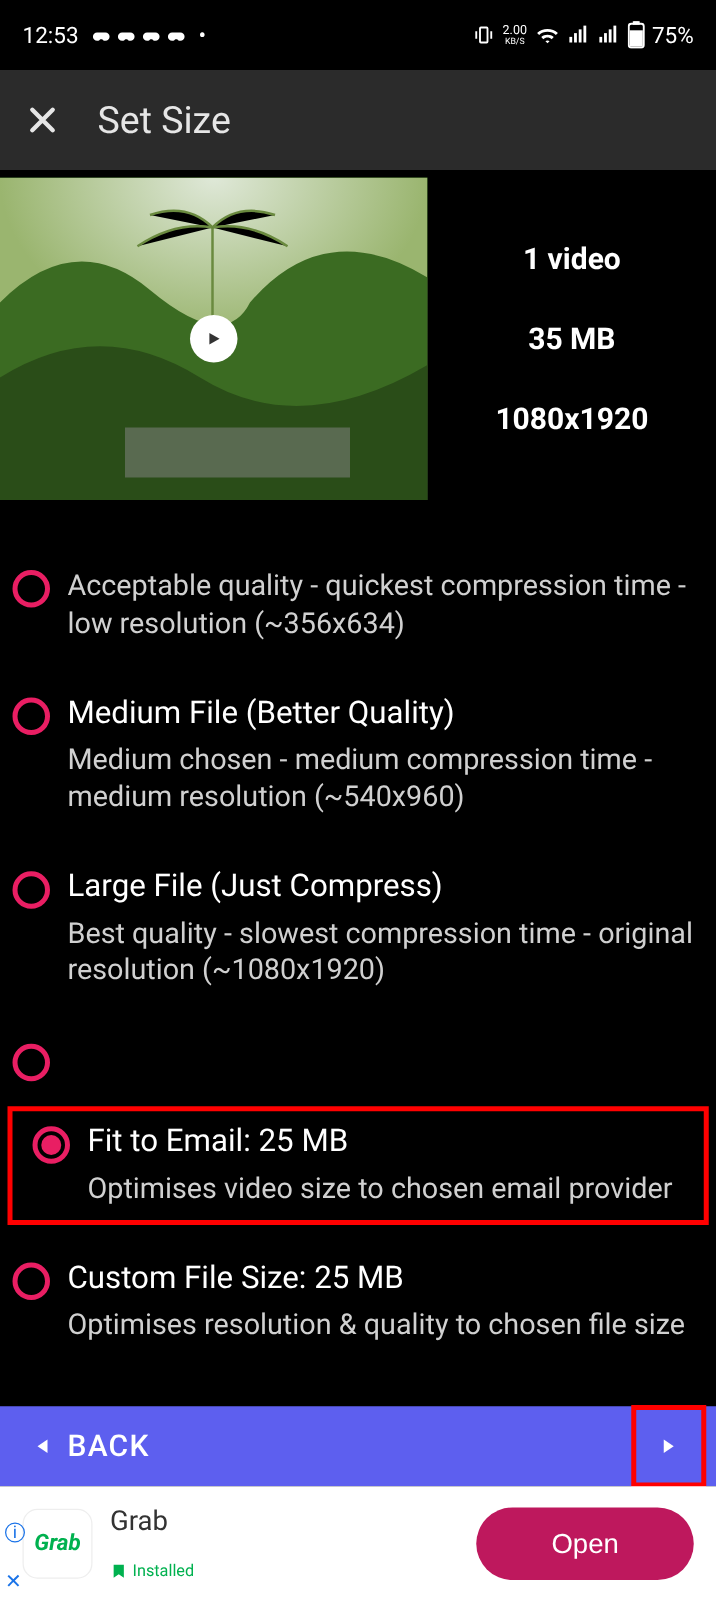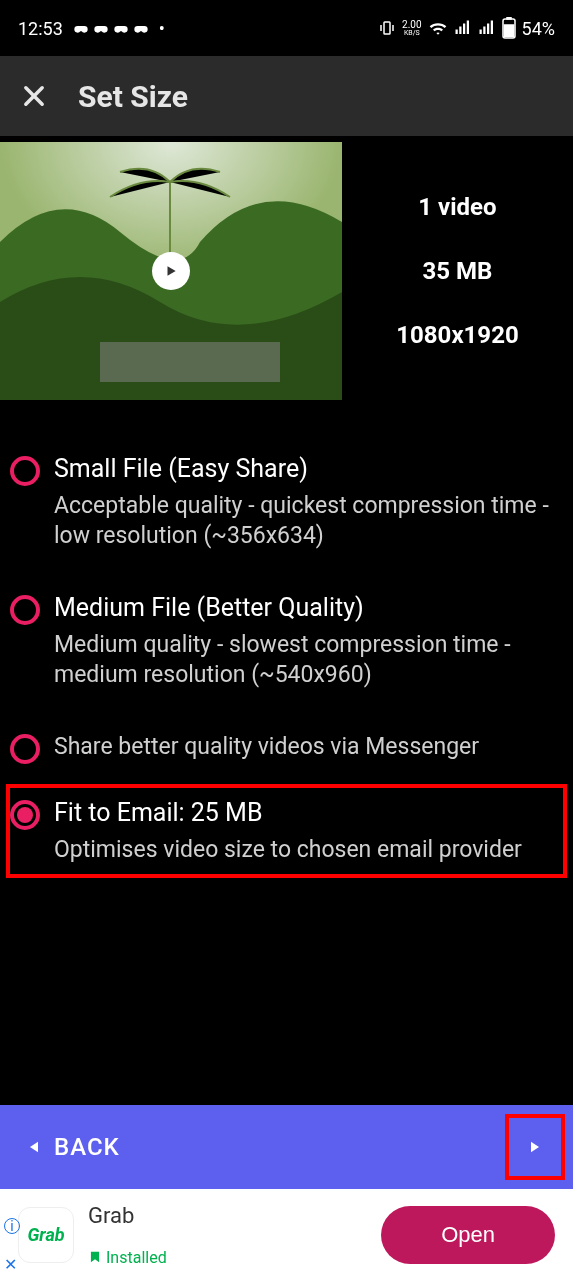--- a/index.html
+++ b/index.html
@@ -4,45 +4,45 @@
 <style>
   * { margin: 0; padding: 0; box-sizing: border-box; }
   html, body { width: 573px; height: 1280px; background: #000; font-family: -apple-system, Roboto, Arial, sans-serif; color: #fff; overflow: hidden; }
   .status-bar { height: 56px; display: flex; align-items: center; justify-content: space-between; padding: 0 18px; background: #000; font-size: 18px; gap: 16px; }
   .status-left { display: flex; align-items: center; gap: 10px; }
   .status-right { display: flex; align-items: center; gap: 6px; }
   .status-icons { display:flex; align-items:center; gap:4px;}
   .small-game-icon { width:16px; height:16px; }
   .header { height: 80px; background: #2b2b2b; display: flex; align-items: center; padding: 0 20px; gap: 30px; }
   .close-icon { cursor: pointer; }
-  .title { font-size: 30px; font-weight: 700; color: #e6e6e6; }
+  .title { font-size: 30px; font-weight: 400; color: #e6e6e6; }
   .video-row { display: flex; padding: 6px 0 0 0; }
   .thumb { width: 342px; height: 258px; background: linear-gradient(135deg,#2e5a1e,#4a7a2a,#1a3a12); position: relative; overflow:hidden; }
   .thumb-svg { position:absolute; inset:0; }
   .play-btn { position: absolute; top: 50%; left: 50%; transform: translate(-50%,-50%); width: 38px; height: 38px; background: #fff; border-radius: 50%; display:flex; align-items:center; justify-content:center; }
   .video-info { flex:1; display:flex; flex-direction:column; align-items:center; justify-content:center; gap:36px; }
   .video-info div { font-size: 24px; font-weight: 700; }
   .options { padding: 40px 10px 0 10px; }
   .option { display:flex; align-items:flex-start; gap: 14px; padding: 14px 0 28px 0; }
   .radio { width: 30px; height:30px; border: 4px solid #e91e63; border-radius:50%; flex-shrink:0; margin-top:2px; display:flex; align-items:center; justify-content:center; }
   .radio.selected::after { content:''; width:16px; height:16px; background:#e91e63; border-radius:50%; }
   .opt-text { flex:1; }
   .opt-title { font-size: 25px; font-weight:400; color:#fff; margin-bottom:8px; }
   .opt-sub { font-size: 23px; color:#d0d0d0; line-height:1.3; }
-  .highlight-box { border: 4px solid #ff0000; padding: 6px 4px 6px 0; margin: -8px -4px 14px -4px; }
+  .highlight-box { border: 4px solid #ff0000; padding: 6px 4px 6px 16px; margin: -8px -4px 14px -4px; }
   .highlight-box .option { padding: 4px 0 4px 0; }
-  .bottom-bar { position:absolute; bottom:91px; left:0; right:0; height:84px; background:#5d5fef; display:flex; align-items:center; justify-content:space-between; padding:12px 8px; }
+  .bottom-bar { position:absolute; bottom:91px; left:0; right:0; height:64px; background:#5d5fef; display:flex; align-items:center; justify-content:space-between; padding:12px 8px; }
   .back-btn, .compress-btn { display:flex; align-items:center; gap:12px; padding:0 18px; height:66px; }
   .compress-btn { border:4px solid #ff0000; }
   .back-btn span, .compress-btn span { font-size:24px; font-weight:500; letter-spacing:1px; }
   .ad-bar { position:absolute; bottom:0; left:0; right:0; height:91px; background:#fff; display:flex; align-items:center; padding:0 18px; gap:14px; }
   .ad-logo { width:56px; height:56px; background:#fff; border:1px solid #eee; border-radius:12px; display:flex; align-items:center; justify-content:center; color:#00b14f; font-weight:700; font-size:18px; font-style:italic; }
   .ad-text { flex:1; }
   .ad-name { color:#333; font-size:22px; }
-  .ad-installed { color:#00b14f; font-size:16px; display:flex; align-items:center; gap:4px;margin-top:20px; }
+  .ad-installed { color:#00b14f; font-size:13px; display:flex; align-items:center; gap:4px;margin-top:20px; }
   .ad-open { background:#be185d; color:#fff; border:none; border-radius:30px; padding:16px 60px; font-size:22px; }
   .ad-i { position:absolute; left:4px; bottom:46px; color:#1a73e8; font-size:14px; border:1px solid #1a73e8; border-radius:50%; width:16px; height:16px; display:flex; align-items:center; justify-content:center; }
   .ad-x { position:absolute; left:4px; bottom:6px; color:#1a73e8; font-size:16px; }
   .kbs { font-size:10px; line-height:1; text-align:center;}
 </style>
 </head>
 <body>
 
 <div class="status-bar">
   <div class="status-left">
@@ -85,21 +85,21 @@
         <rect x="2" y="14" width="3" height="6"></rect>
         <rect x="7" y="10" width="3" height="10"></rect>
         <rect x="12" y="6" width="3" height="14"></rect>
         <rect x="17" y="2" width="3" height="18"></rect>
       </svg>
     <svg width="14" height="22" viewBox="0 0 14 22" fill="none" stroke="#fff" stroke-width="1.5">
         <rect x="1" y="2" width="12" height="19" rx="2"></rect>
         <rect x="5" y="0" width="4" height="2" fill="#fff"></rect>
         <rect x="2.5" y="8" width="9" height="11.5" fill="#fff"></rect>
       </svg>
-    <span>54%</span>
+    <span>75%</span>
   </div>
 </div>
 
 <div class="header">
   <svg class="close-icon" width="28" height="28" viewBox="0 0 24 24" fill="none" stroke="#e6e6e6" stroke-width="3" stroke-linecap="round">
       <path d="M5 5l14 14M19 5L5 19"></path>
     </svg>
   <div class="title">Set Size</div>
 </div>
 
@@ -134,44 +134,56 @@
     <div>1 video</div>
     <div>35 MB</div>
     <div>1080x1920</div>
   </div>
 </div>
 
 <div class="options">
   <div class="option">
     <div class="radio"></div>
     <div class="opt-text">
-      <div class="opt-title">Small File (Easy Share)</div>
       <div class="opt-sub">Acceptable quality - quickest compression time - low resolution (~356x634)</div>
     </div>
   </div>
   <div class="option">
     <div class="radio"></div>
     <div class="opt-text">
       <div class="opt-title">Medium File (Better Quality)</div>
-      <div class="opt-sub">Medium quality - slowest compression time - medium resolution (~540x960)</div>
-    </div>
-  </div>
-  <div class="option">
-    <div class="radio"></div>
-    <div class="opt-text">
-      <div class="opt-sub">Share better quality videos via Messenger</div>
+      <div class="opt-sub">Medium chosen - medium compression time - medium resolution (~540x960)</div>
+    </div>
+  </div>
+  <div class="option">
+    <div class="radio"></div>
+    <div class="opt-text">
+      <div class="opt-title">Large File (Just Compress)</div>
+      <div class="opt-sub">Best quality - slowest compression time - original resolution (~1080x1920)</div>
+    </div>
+  </div>
+  <div class="option">
+    <div class="radio"></div>
+    <div class="opt-text">
     </div>
   </div>
   <div class="highlight-box">
     <div class="option">
       <div class="radio selected"></div>
       <div class="opt-text">
         <div class="opt-title">Fit to Email: 25 MB</div>
         <div class="opt-sub">Optimises video size to chosen email provider</div>
       </div>
+    </div>
+  </div>
+  <div class="option" style="padding-bottom:0;">
+    <div class="radio"></div>
+    <div class="opt-text">
+      <div class="opt-title">Custom File Size: 25 MB</div>
+      <div class="opt-sub">Optimises resolution &amp; quality to chosen file size</div>
     </div>
   </div>
 </div>
 
 <div class="bottom-bar">
   <div class="back-btn">
     <svg width="16" height="18" viewBox="0 0 24 24" fill="#fff">
         <path d="M18 4 L6 12 L18 20 Z"></path>
       </svg>
     <span>BACK</span>

